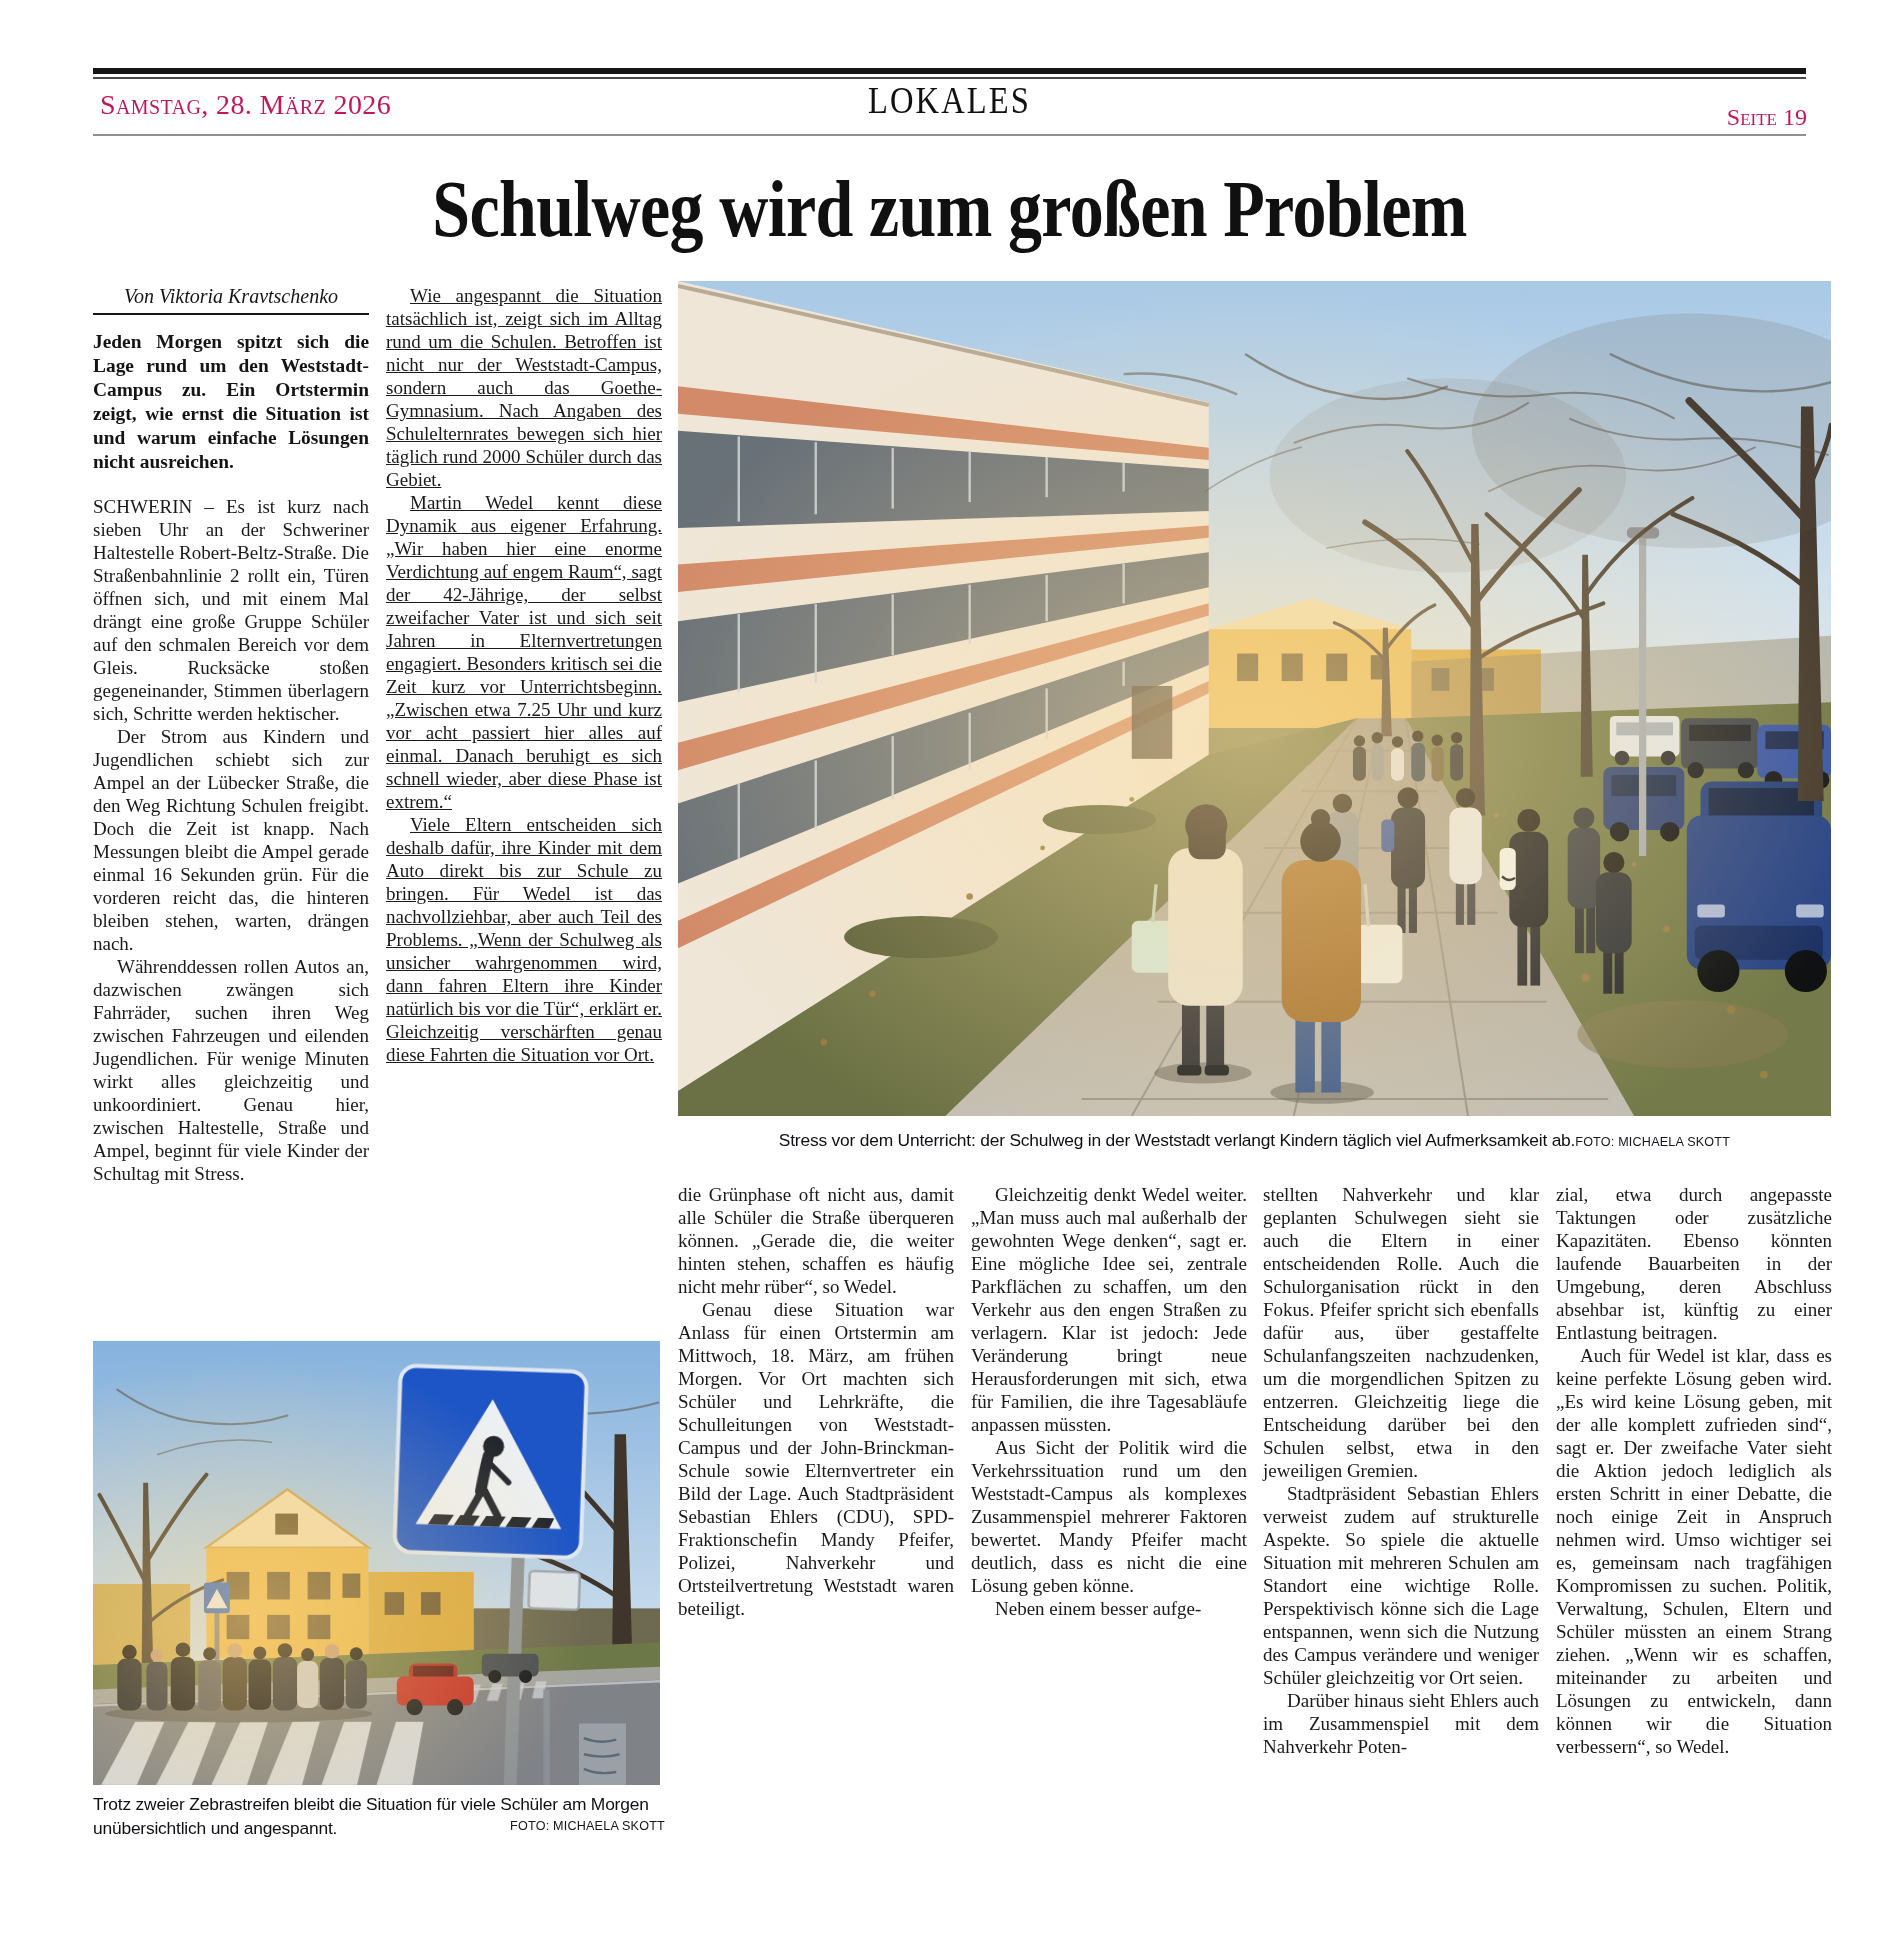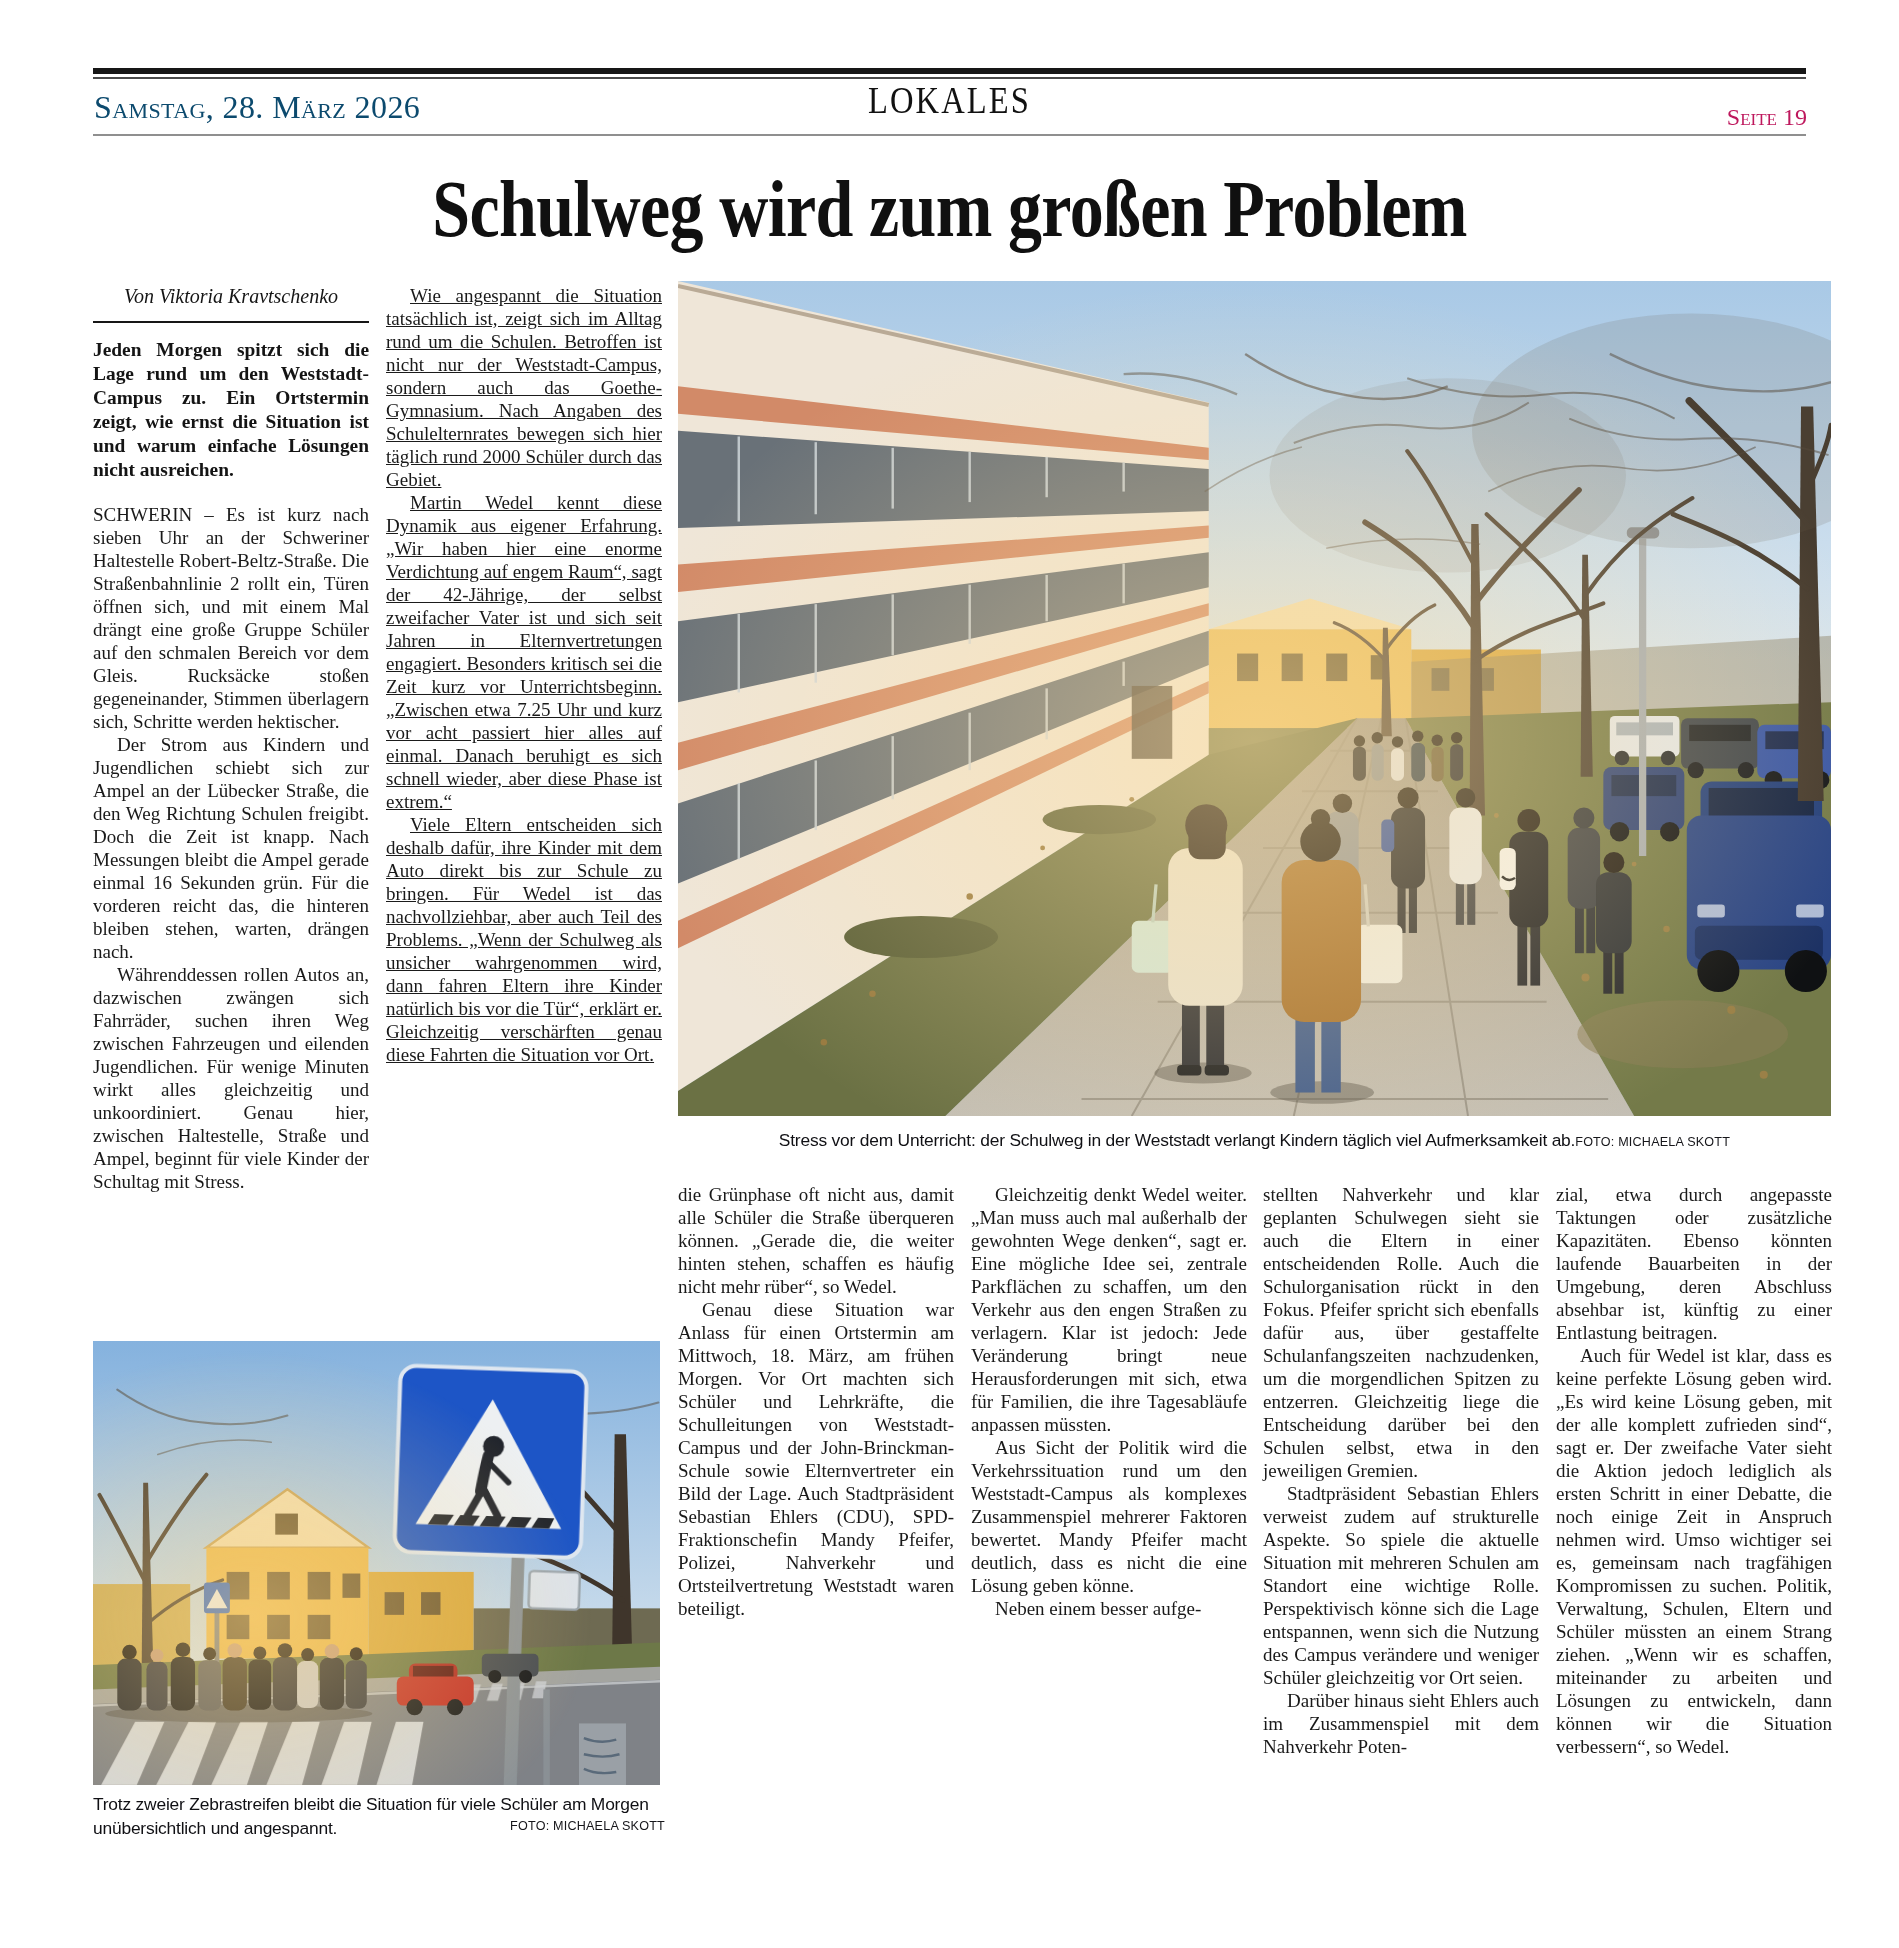--- a/index.html
+++ b/index.html
@@ -7,38 +7,38 @@
   body {
     position:relative; width:1899px; height:1948px; overflow:hidden;
     font-family:"Liberation Serif", serif; color:#1b1b1b;
   }
   .abs { position:absolute; }
 
   
   #rule-top-thick { left:93px; top:68px; width:1713px; height:5.7px; background:#161616; }
   #rule-top-thin  { left:93px; top:77px; width:1713px; height:1.6px; background:#4a4a4a; }
   #rule-header    { left:93px; top:134px; width:1713px; height:2.4px; background:#8f8f8f; }
-  #masthead-date { left:94px; top:89px; font-variant:small-caps; font-size:32px; letter-spacing:0.4px; color:#0c4a6e; }
+  #masthead-date { left:100px; top:89px; font-variant:small-caps; font-size:28px; letter-spacing:0.4px; color:#be185d; }
   #masthead-section { left:0; top:79px; width:1899px; text-align:center; font-size:37px; letter-spacing:2.4px; color:#111; transform:scaleX(.88); }
   #masthead-page { right:92px; top:104px; font-variant:small-caps; font-size:24px; color:#be185d; }
 
   
   #headline { left:0; top:167px; width:1899px; text-align:center; font-size:81px; line-height:1.05;
               font-weight:700; letter-spacing:-0.8px; transform:scaleX(.84); color:#101010; }
 
   
   .col { position:absolute; width:276px; }
   #col1 { left:93px;  top:285px; }
   #col2 { left:386px;  top:284px;text-decoration:underline; }
   #col3 { left:678px;  top:1183px; }
   #col4 { left:971px; top:1183px; }
   #col5 { left:1263px; top:1183px; }
   #col6 { left:1556px; top:1183px; }
 
-  .byline-block { text-align:center; padding-bottom:13px; border-bottom:2.4px solid #161616; margin-bottom:15.4px; }
+  .byline-block { text-align:center; padding-bottom:5px; border-bottom:2.4px solid #161616; margin-bottom:15.4px; }
   .byline { font-style:italic; font-size:20px; color:#151515; }
   .lead { font-weight:700; font-size:19.4px; line-height:24px; text-align:justify;
           hyphens:auto; -webkit-hyphens:auto; margin-bottom:21px; color:#141414; }
   .body-p { font-size:19px; line-height:23px; text-align:justify; hyphens:auto; -webkit-hyphens:auto; color:#191919; }
   .body-p.ind { text-indent:24px; }
 
   
   #photo-main  { left:678px; top:281px;  width:1153px; height:835px; overflow:hidden; background:#cfe0ee; }
   #photo-small { left:93px; top:1341px; width:567px;  height:444px;  overflow:hidden; background:#a9c9e6; }
   #photo-main svg, #photo-small svg { display:block; width:100%; height:100%; }

